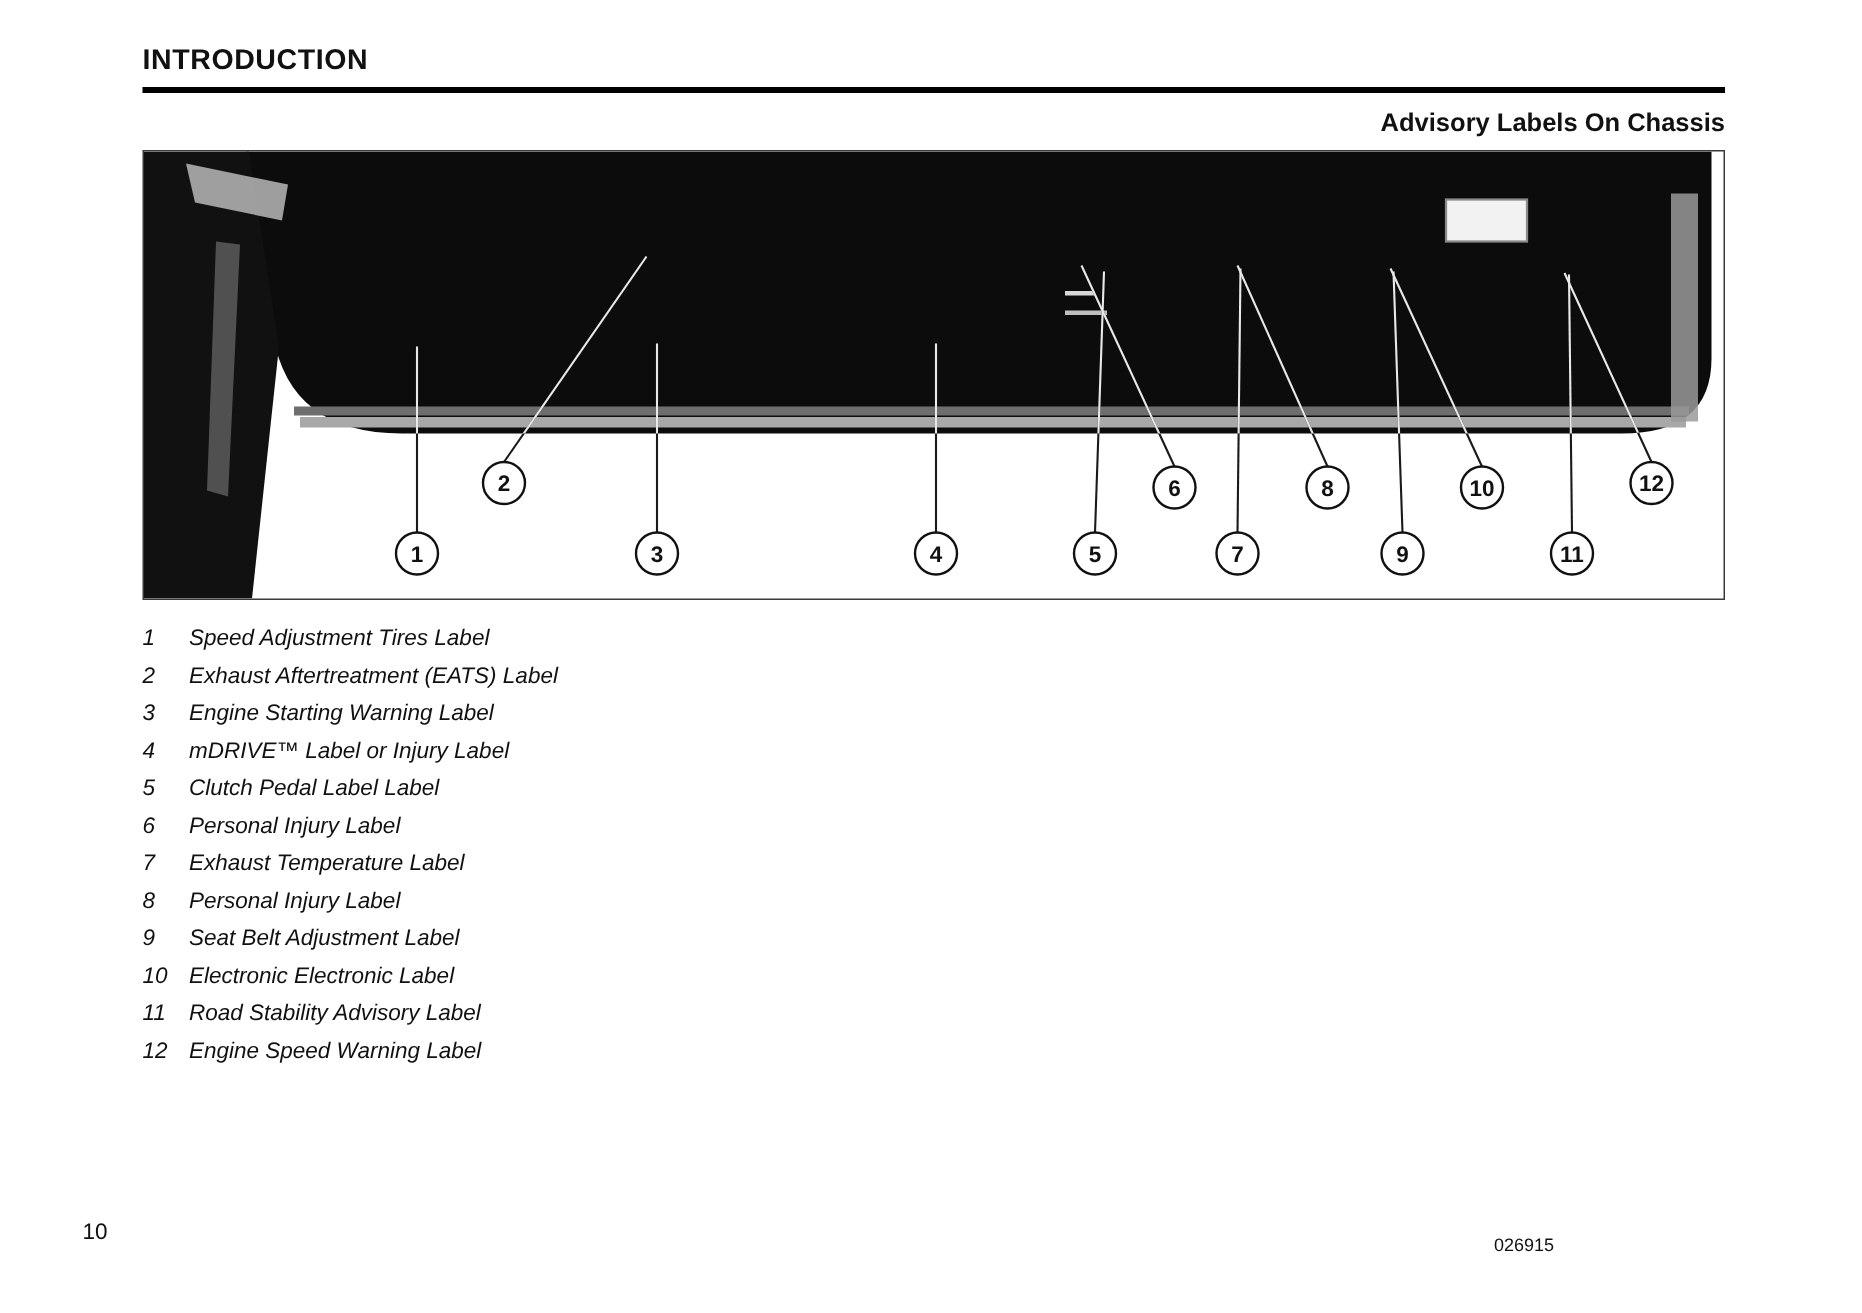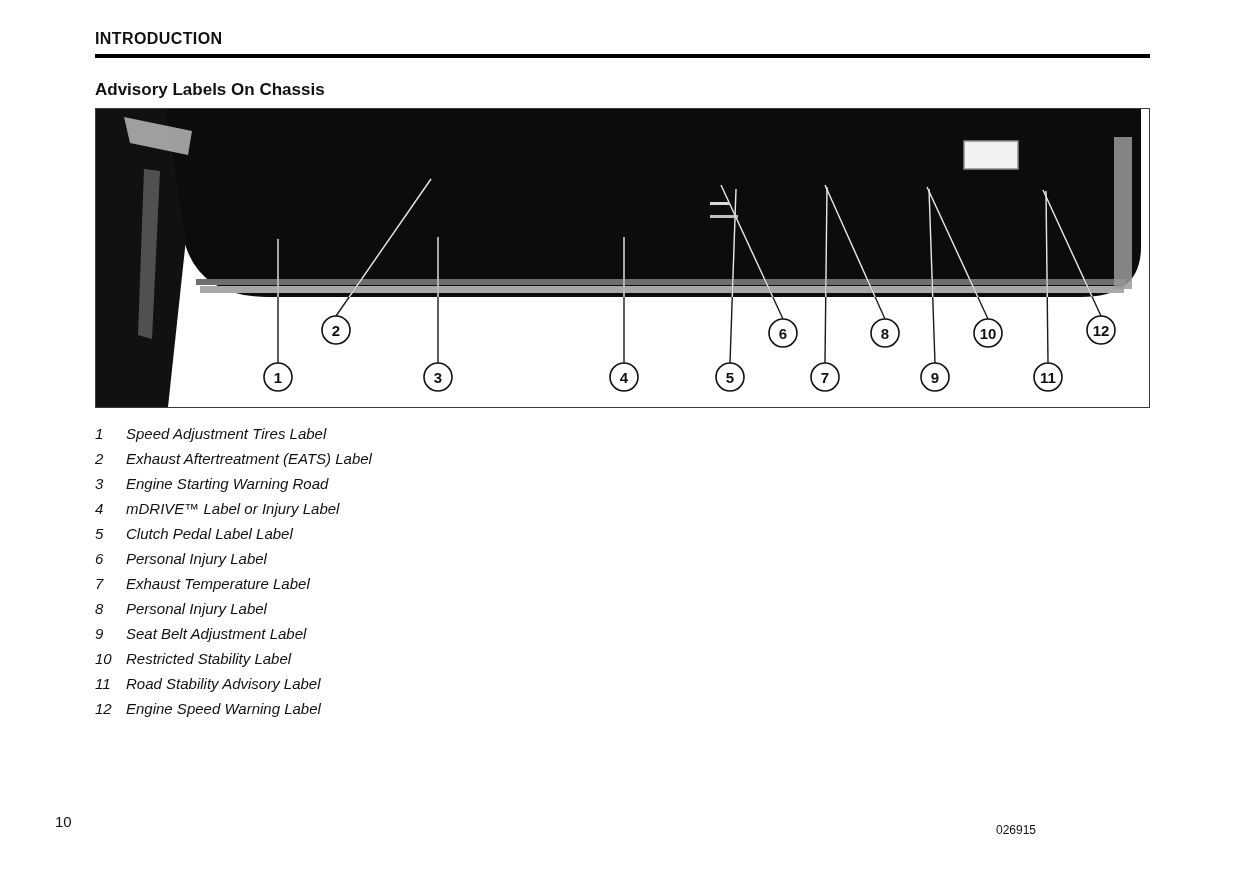--- a/index.html
+++ b/index.html
@@ -7,30 +7,30 @@
     position:relative;
     width:1241px;height:875px;
     background:#ffffff;
     font-family:"Liberation Sans", sans-serif;
     color:#111;
     overflow:hidden;
     margin:0 auto;
   }
   .content{position:absolute;left:95px;top:30px;width:1055px;}
   .kicker{
-    font-size:16px;font-weight:bold;letter-spacing:.4px;
+    font-size:19px;font-weight:bold;letter-spacing:.4px;
     margin:0 0 0 0;
   }
   .title{
     font-size:21px;font-weight:bold;letter-spacing:.3px;
     margin:0;
   }
   .title-rule{height:4px;background:#000;margin-top:6px;}
   .section-heading{
-    font-size:17px;font-weight:bold;margin:22px 0 8px 0;
+    font-size:17px;font-weight:bold;margin:10px 0 8px 0;text-align:right;
   }
   .figure{
     position:relative;width:1053px;height:298px;
     border:1px solid #3a3a3a;background:#fff;
   }
   .figure svg{display:block;width:100%;height:100%;}
   .legend{margin-top:13px;}
   .legend-row{
     display:flex;align-items:baseline;
     font-style:italic;font-size:15px;line-height:25px;
@@ -173,21 +173,21 @@
       <div class="legend-row">
         <span class="num">1</span>
         <span class="lbl">Speed Adjustment Tires Label</span>
       </div>
       <div class="legend-row">
         <span class="num">2</span>
         <span class="lbl">Exhaust Aftertreatment (EATS) Label</span>
       </div>
       <div class="legend-row">
         <span class="num">3</span>
-        <span class="lbl">Engine Starting Warning Road</span>
+        <span class="lbl">Engine Starting Warning Label</span>
       </div>
       <div class="legend-row">
         <span class="num">4</span>
         <span class="lbl">mDRIVE™ Label or Injury Label</span>
       </div>
       <div class="legend-row">
         <span class="num">5</span>
         <span class="lbl">Clutch Pedal Label Label</span>
       </div>
       <div class="legend-row">
@@ -201,21 +201,21 @@
       <div class="legend-row">
         <span class="num">8</span>
         <span class="lbl">Personal Injury Label</span>
       </div>
       <div class="legend-row">
         <span class="num">9</span>
         <span class="lbl">Seat Belt Adjustment Label</span>
       </div>
       <div class="legend-row">
         <span class="num">10</span>
-        <span class="lbl">Restricted Stability Label</span>
+        <span class="lbl">Electronic Electronic Label</span>
       </div>
       <div class="legend-row">
         <span class="num">11</span>
         <span class="lbl">Road Stability Advisory Label</span>
       </div>
       <div class="legend-row">
         <span class="num">12</span>
         <span class="lbl">Engine Speed Warning Label</span>
       </div>
     </div>

